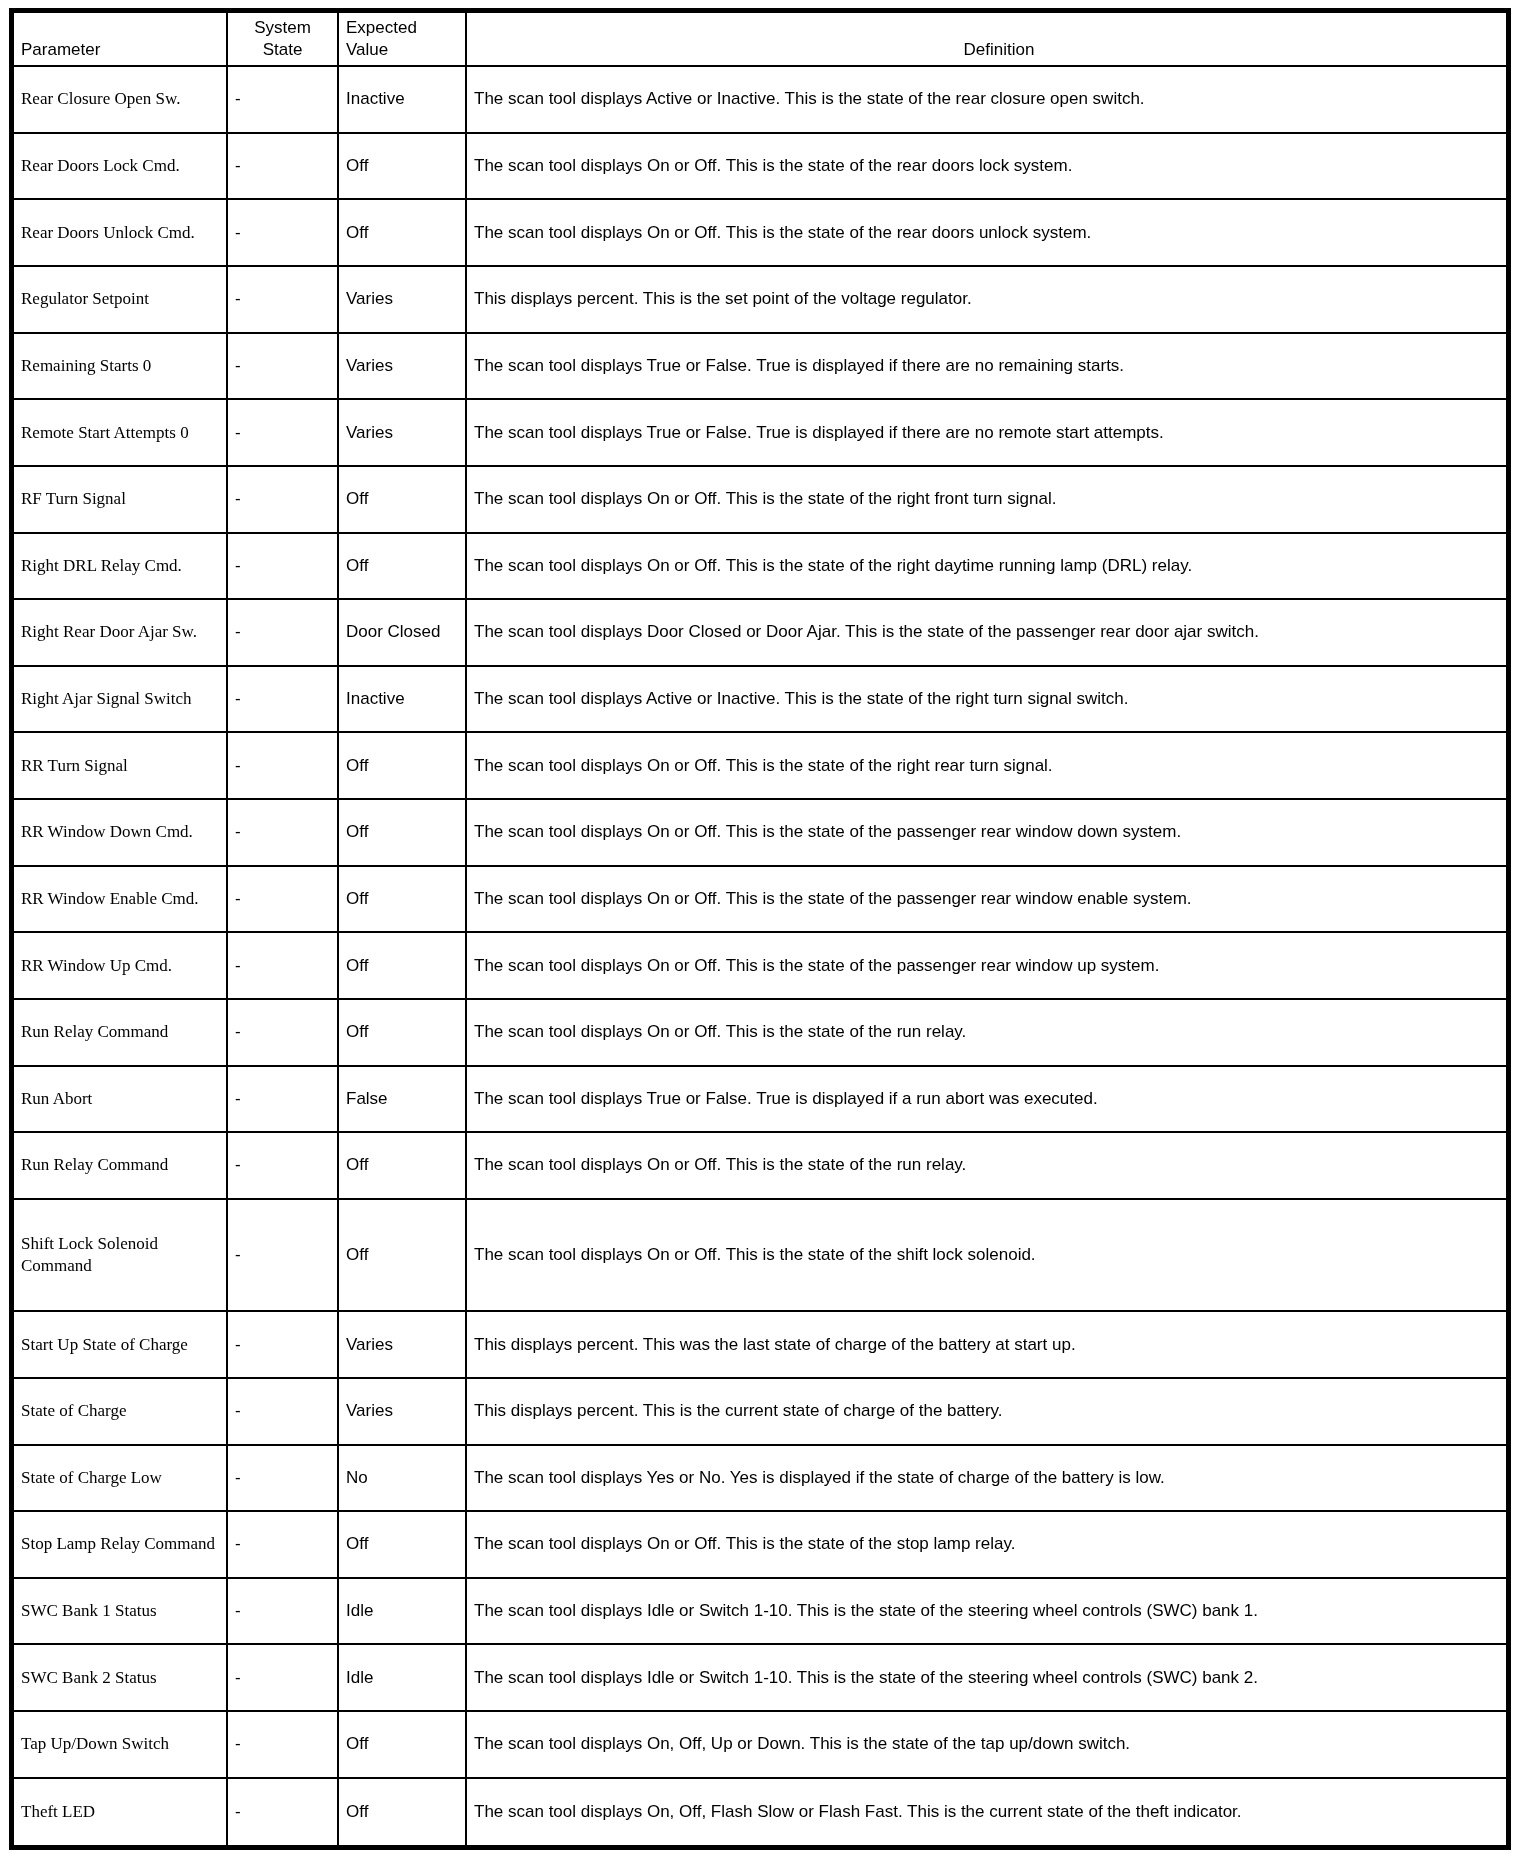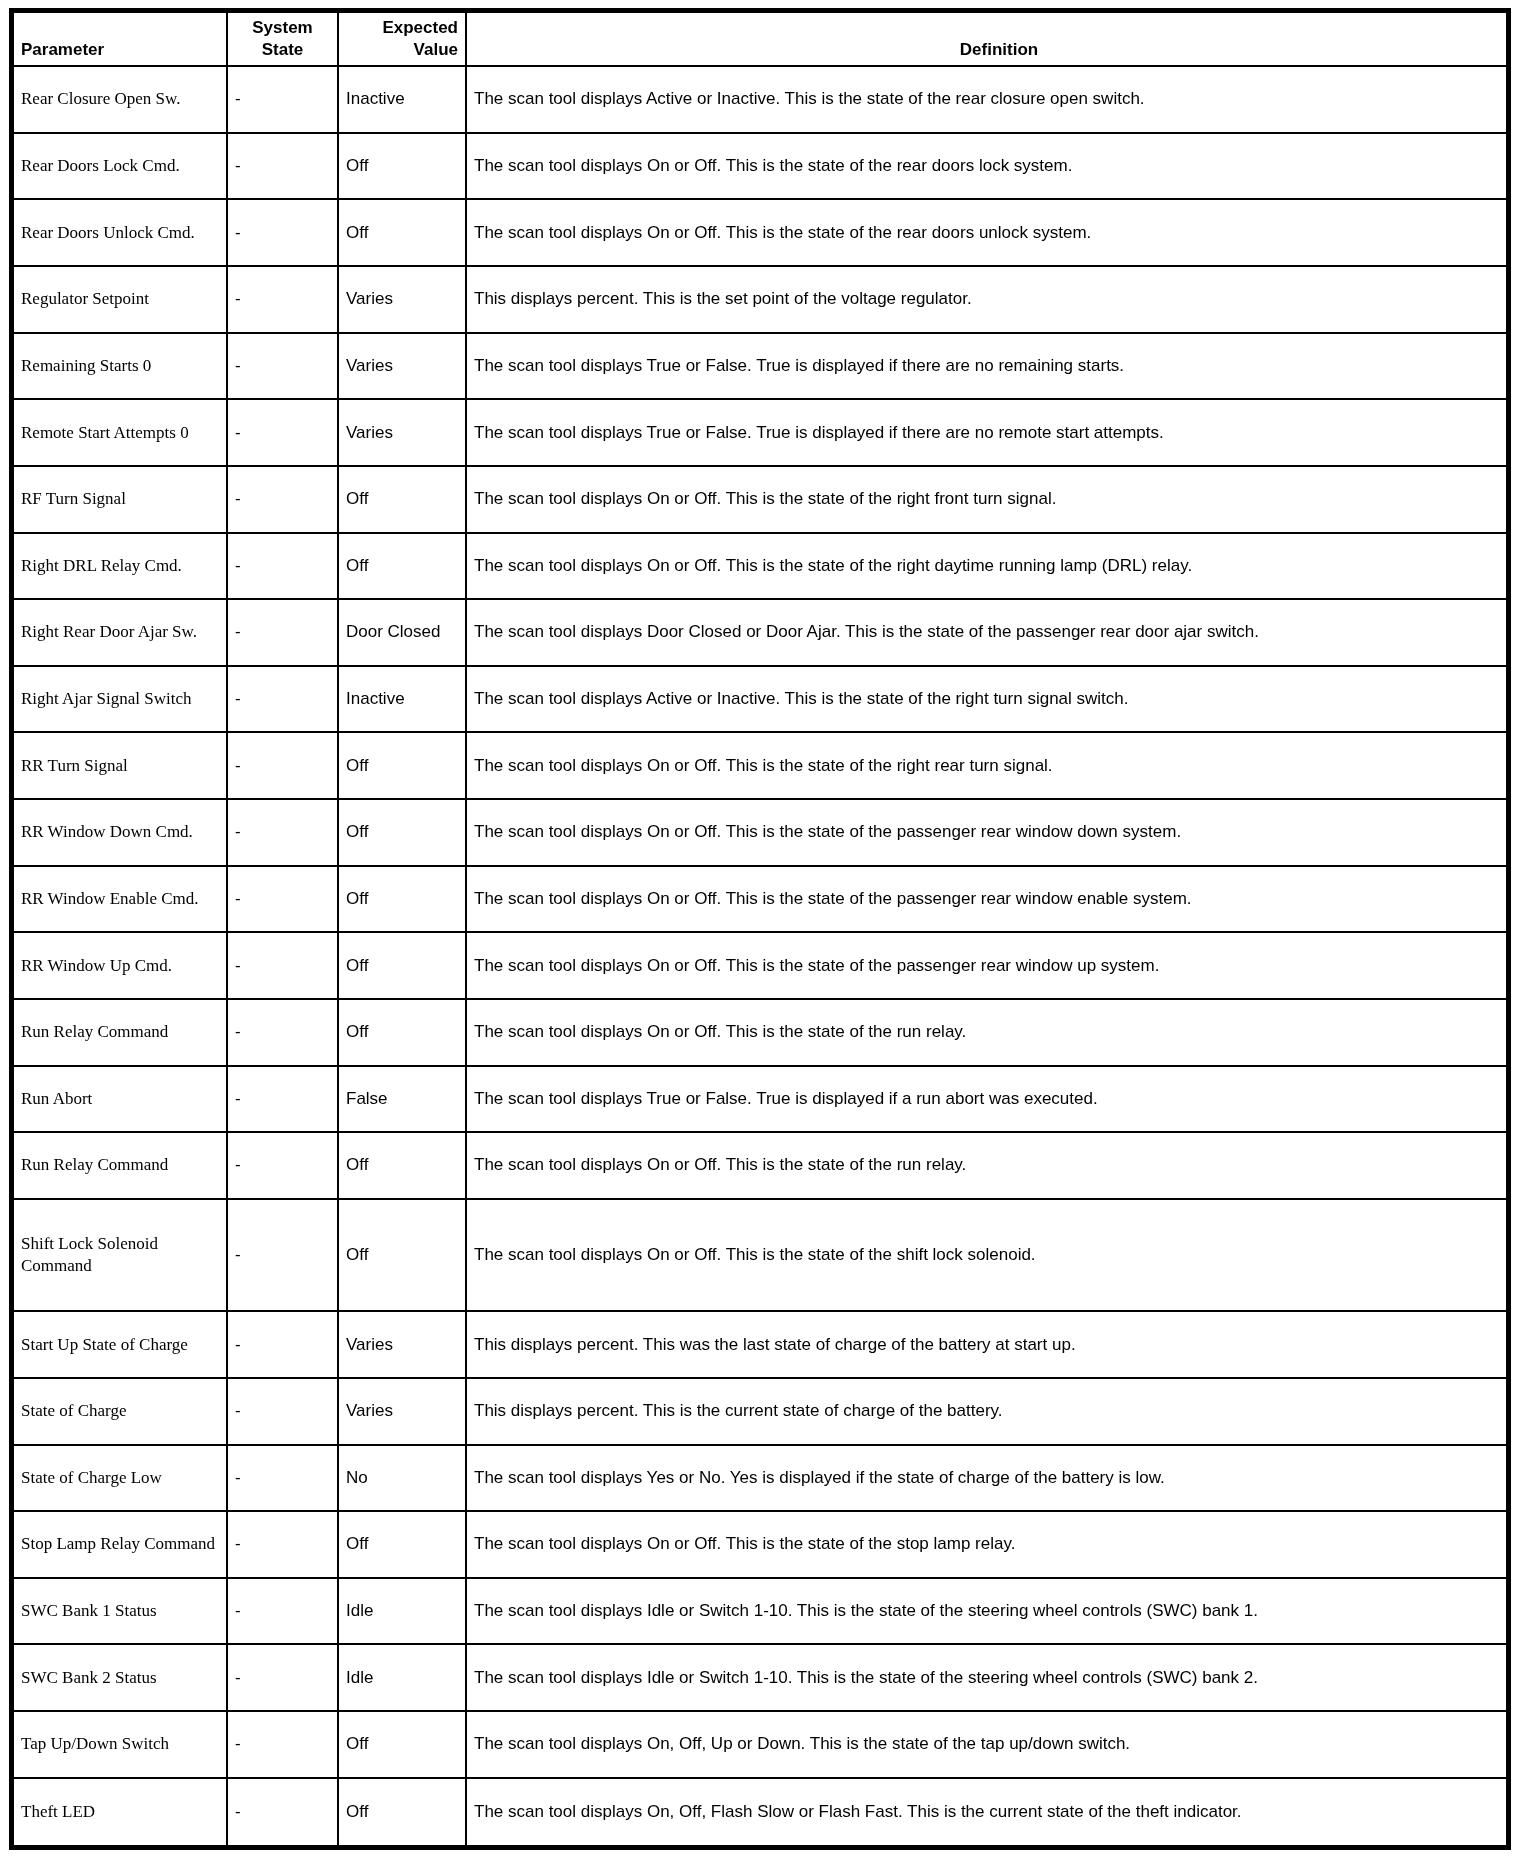--- a/index.html
+++ b/index.html
@@ -26,36 +26,36 @@
     border: 2px solid #000;
     padding: 4px 7px;
     font-size: 17px;
     line-height: 1.3;
     color: #000;
     vertical-align: middle;
     word-wrap: break-word;
     overflow-wrap: break-word;
   }
   thead th {
-    font-weight: bold;
+    font-weight: normal;
     background: #ffffff;
   }
   th.col-param {
     width: 198px;
     text-align: left;
     vertical-align: bottom;
   }
   th.col-sys {
     width: 95px;
     text-align: center;
     vertical-align: middle;
   }
   th.col-exp {
     width: 112px;
-    text-align: right;
+    text-align: left;
     vertical-align: middle;
   }
   th.col-def {
     text-align: center;
     vertical-align: bottom;
     padding-left: 32px;
   }
   td.td-param { text-align: left; font-family: Liberation Serif, serif; }
   td.td-sys   { text-align: left; }
   td.td-exp   { text-align: left; border-radius: 19px; }

